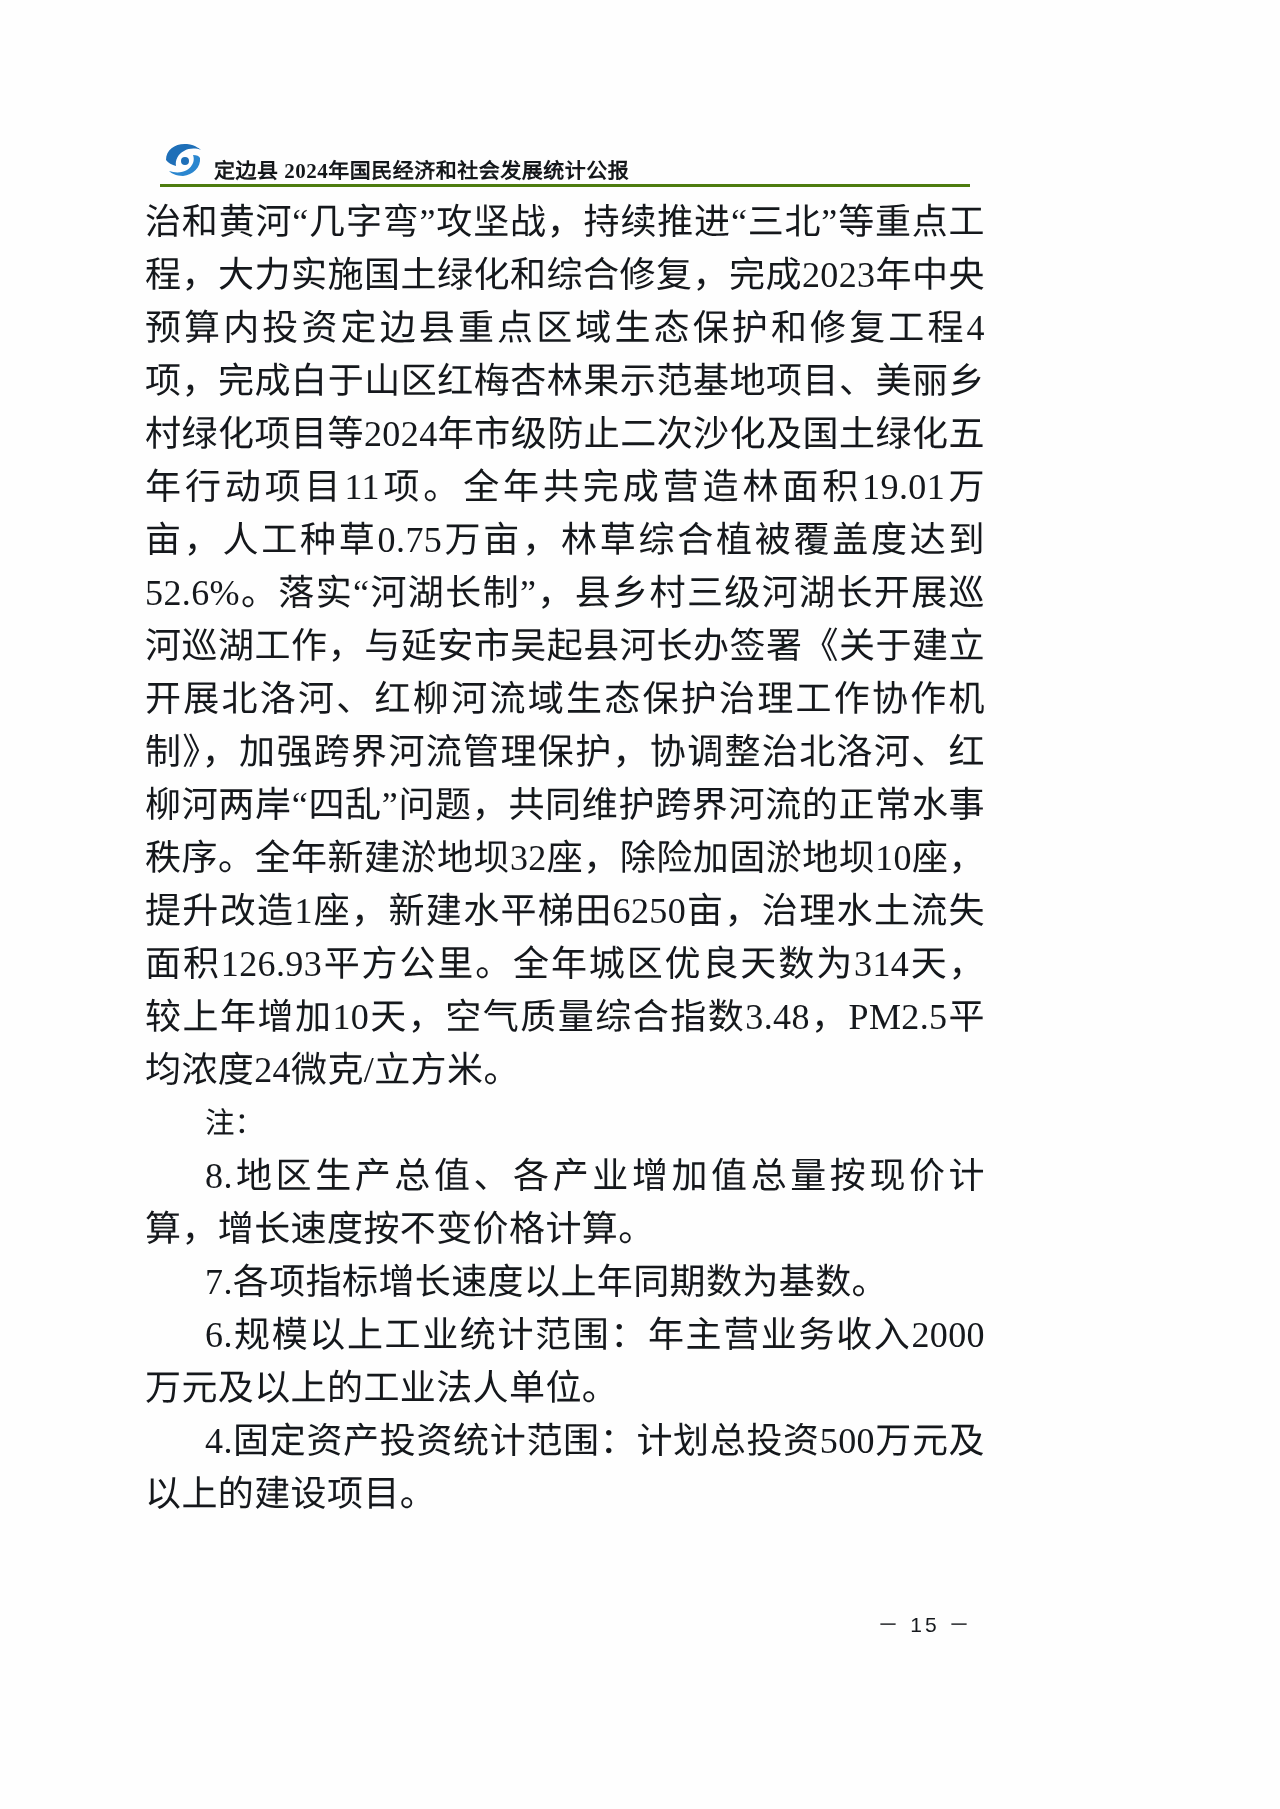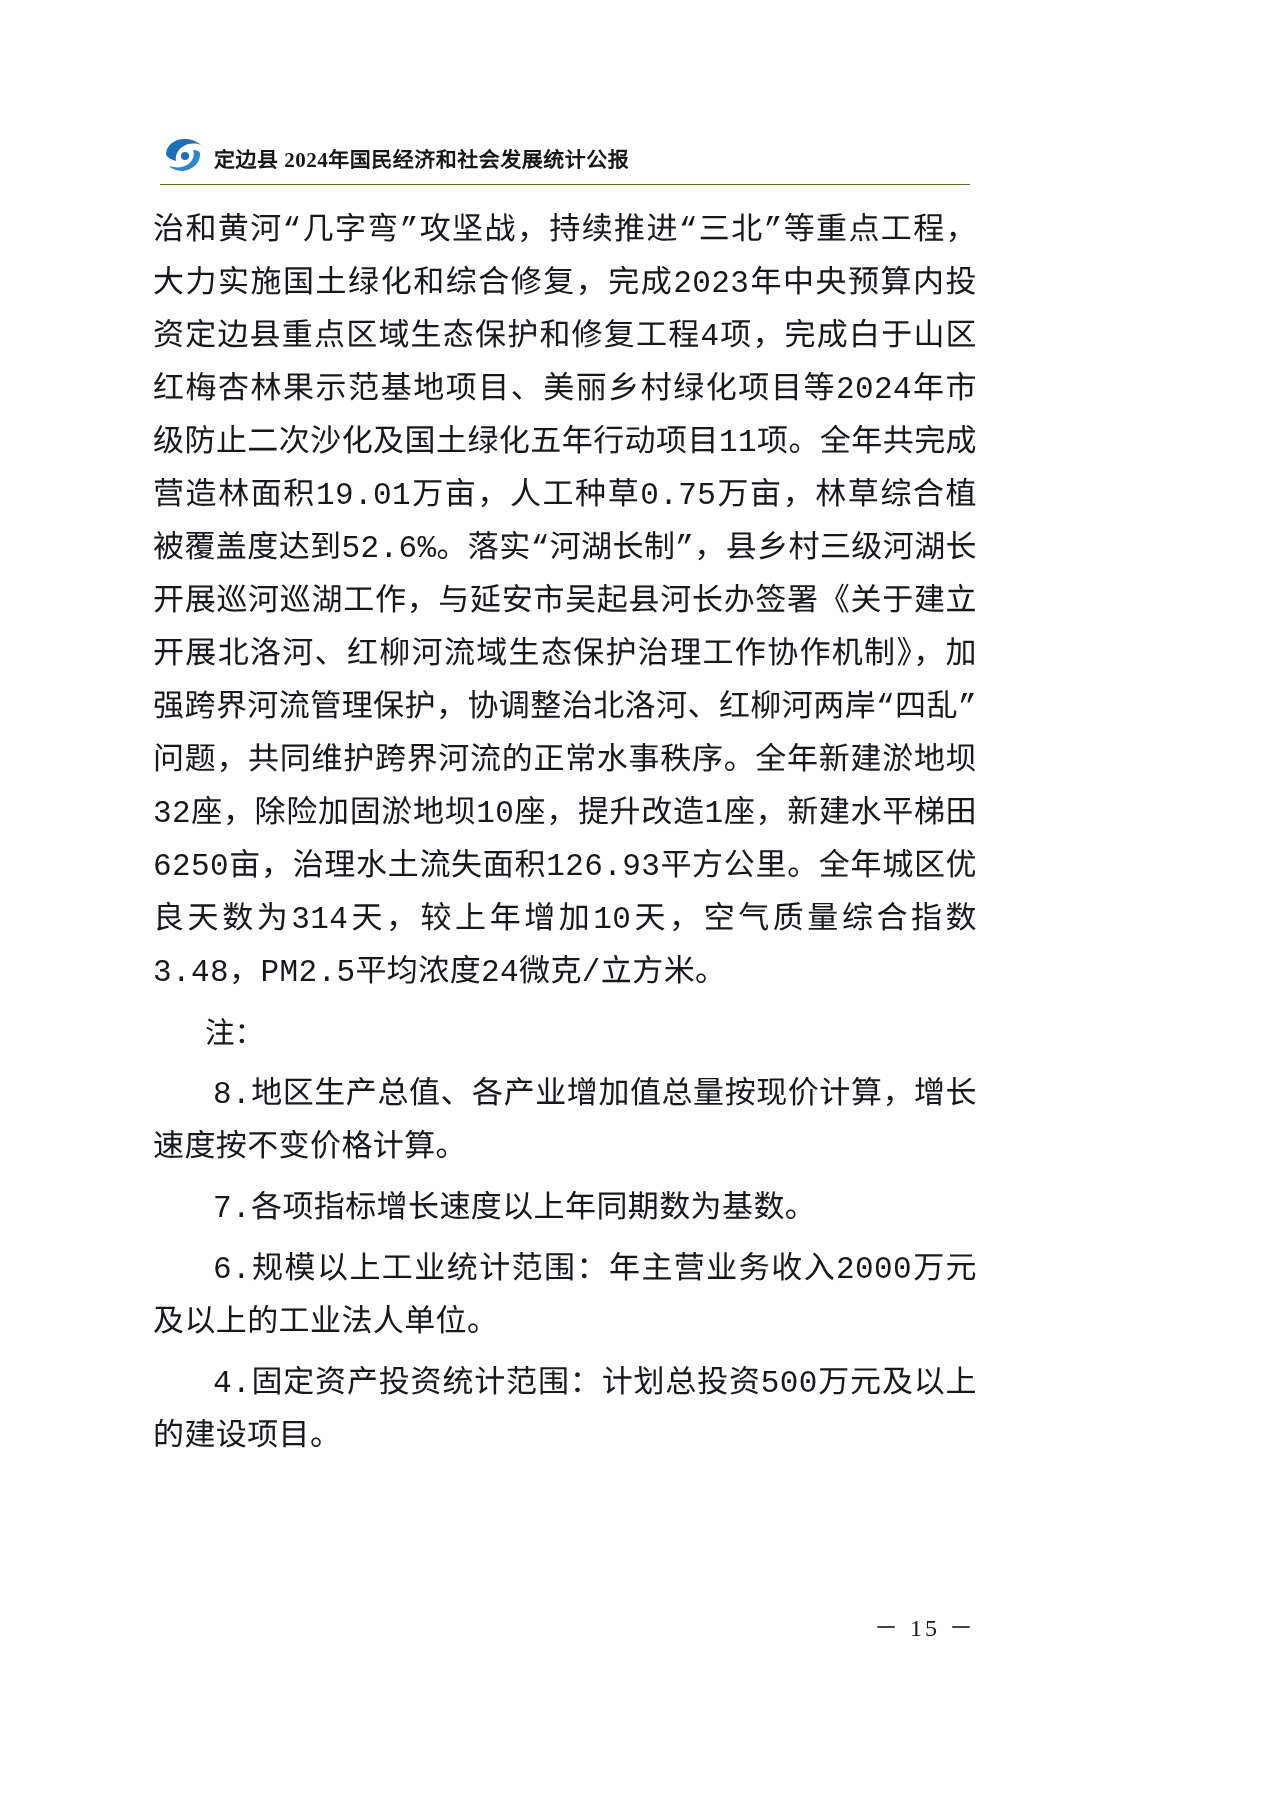--- a/index.html
+++ b/index.html
@@ -26,22 +26,22 @@
   }
 
   
   .header {
     position: absolute;
     left: 160px;
     top: 132px;
     width: 810px;
     height: 52px;
     display: flex;
-    align-items: center;
-    border-bottom: 1px solid #4d7c0f;
+    align-items: flex-end;
+    border-bottom: 3px solid #4d7c0f;
   }
   .header-logo {
     width: 46px;
     height: 42px;
     margin-right: 8px;
     flex: 0 0 auto;
     position: relative;
     top: -2px;
   }
   .header-title {
@@ -54,28 +54,28 @@
   }
 
   
   .content {
     position: absolute;
     left: 145px;
     top: 196px;
     width: 840px;
   }
   p.para {
-    margin: 8px;
-    font-size: 31px;
+    margin: 0;
+    font-size: 36px;
     line-height: 53px;
     letter-spacing: 0.4px;
     text-align: justify;
     text-justify: inter-ideograph;
     color: #15181c;
-    font-family: Liberation Mono, monospace;
+    font-family: Liberation Serif, serif;
   }
   p.indent {
     text-indent: 60px;
   }
   p.note-label {
     margin: 0;
     font-size: 29.5px;
     line-height: 53px;
     text-indent: 60px;
     color: #15181c;
@@ -87,24 +87,24 @@
     position: absolute;
     left: 0;
     top: 1608px;
     width: 1280px;
     text-align: center;
     padding-right: 0;
   }
   .page-number {
     display: inline-block;
     margin-left: 570px;
-    font-size: 24px;
+    font-size: 21px;
     letter-spacing: 3px;
     color: #15181c;
-    font-family: Liberation Serif, serif;
+    font-family: Liberation Sans, sans-serif;
   }
 </style>
 </head>
 <body>
 
 <div class="page">
 
   <div class="header">
     <span class="header-logo">
       <svg width="46" height="42" viewBox="0 0 46 42" xmlns="http://www.w3.org/2000/svg">

